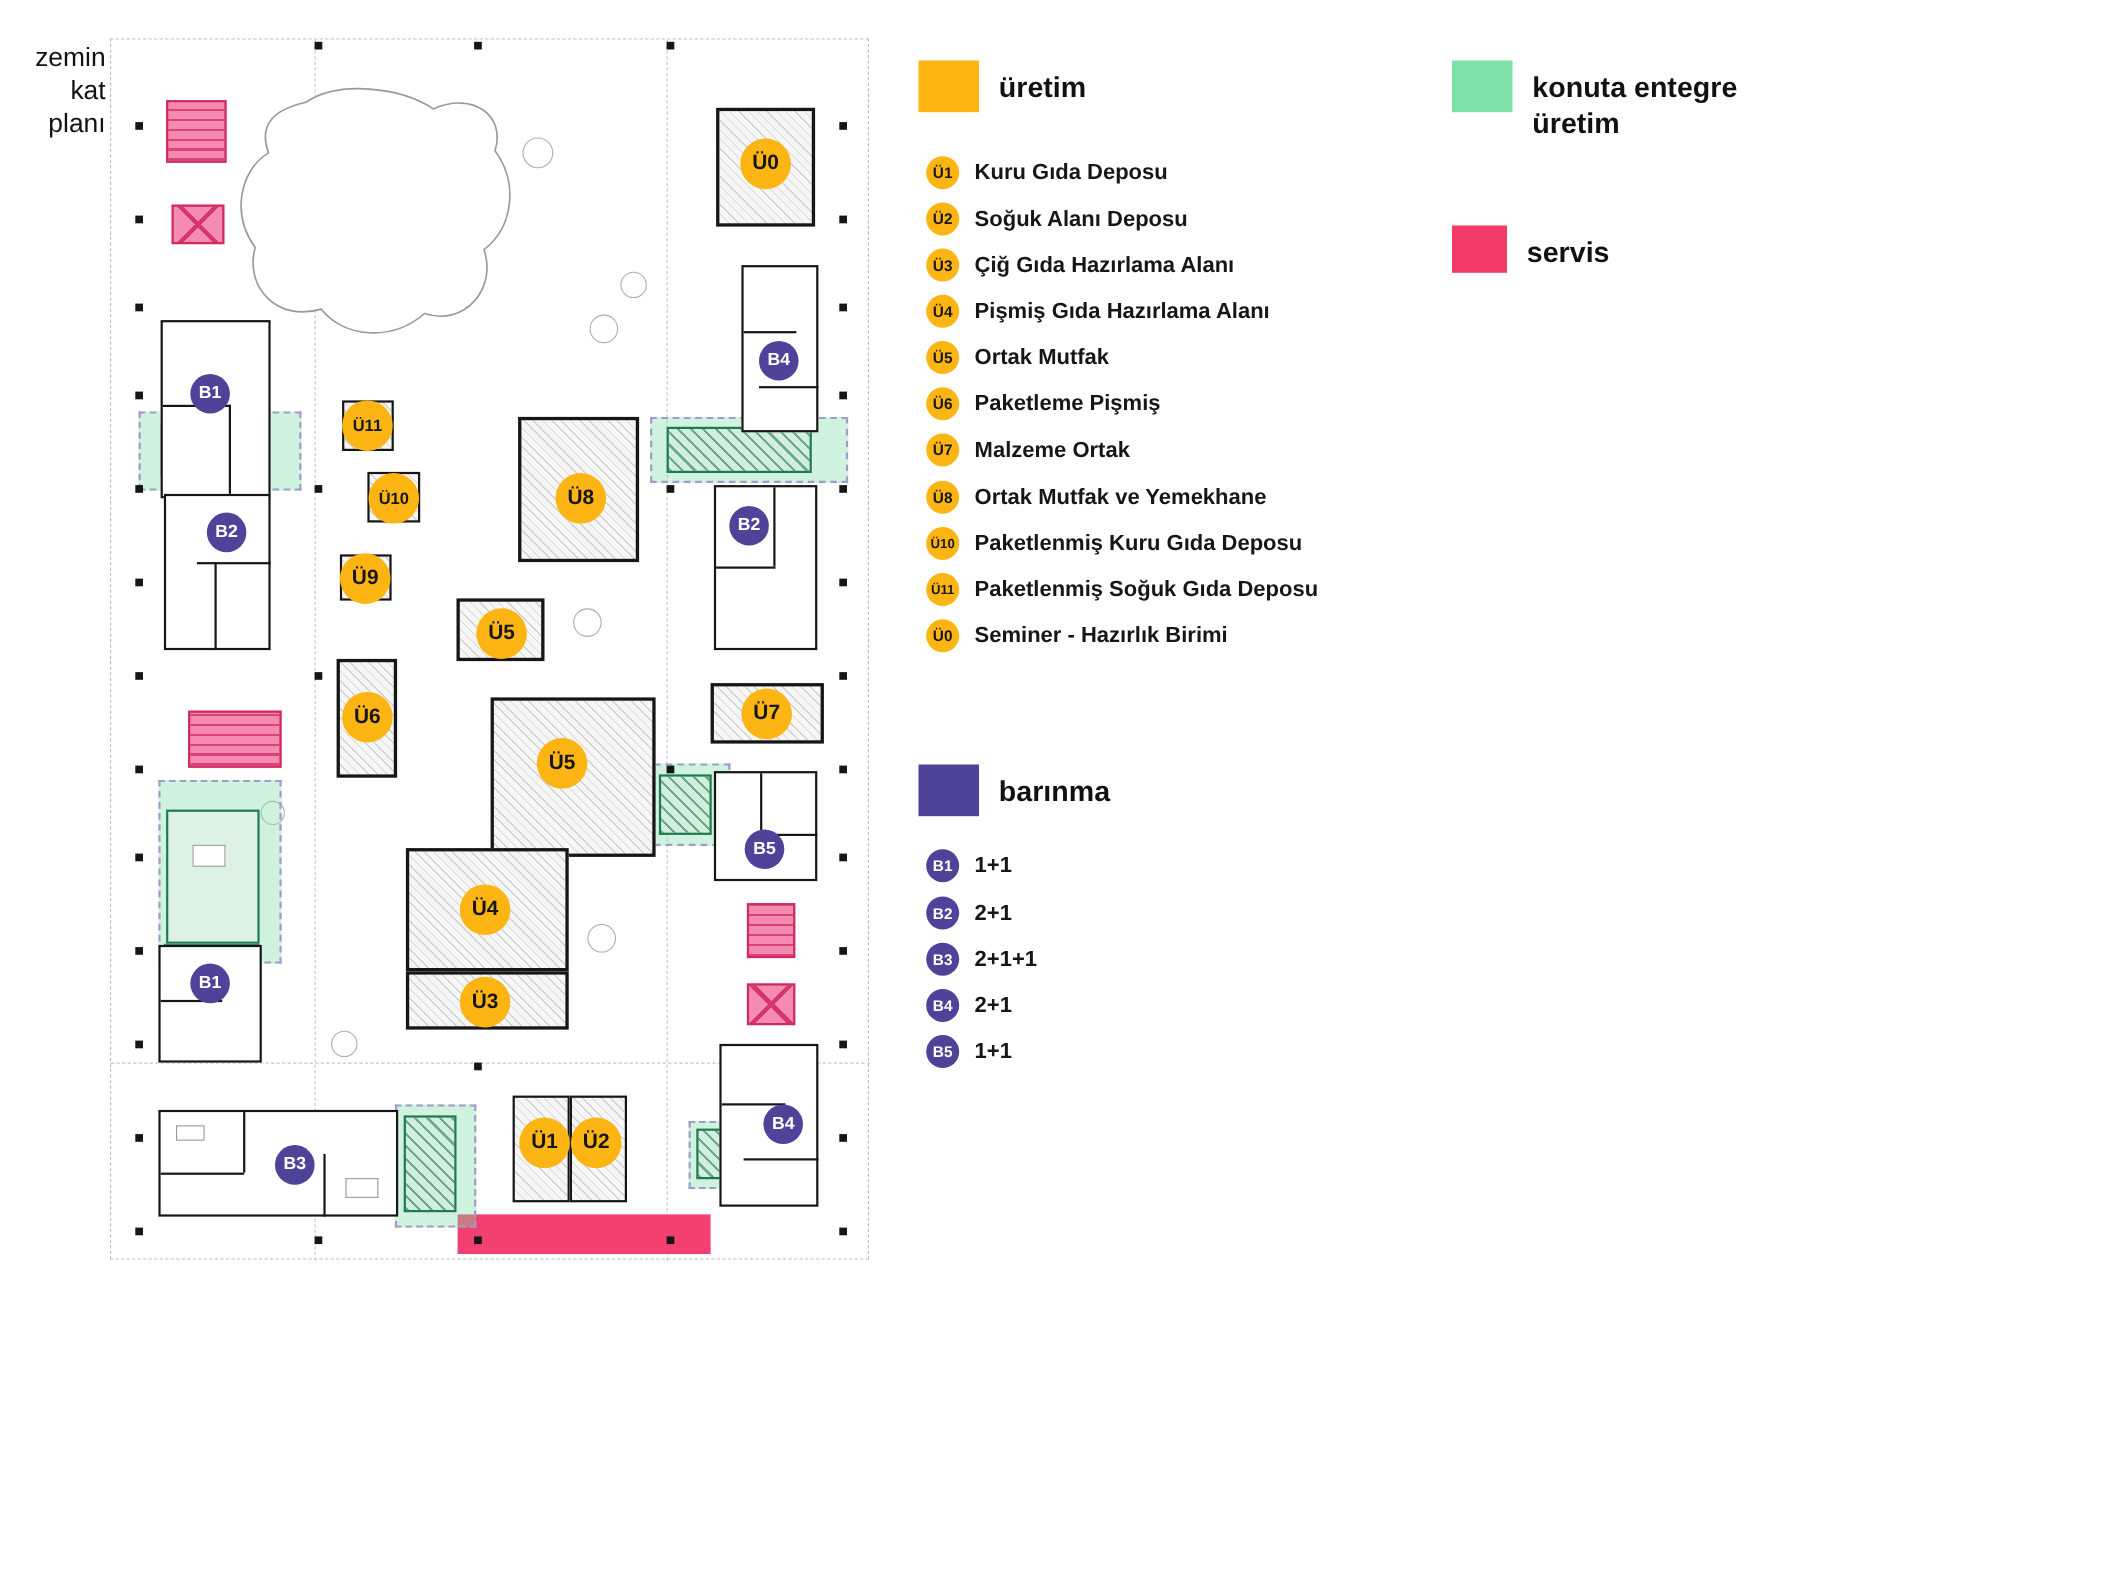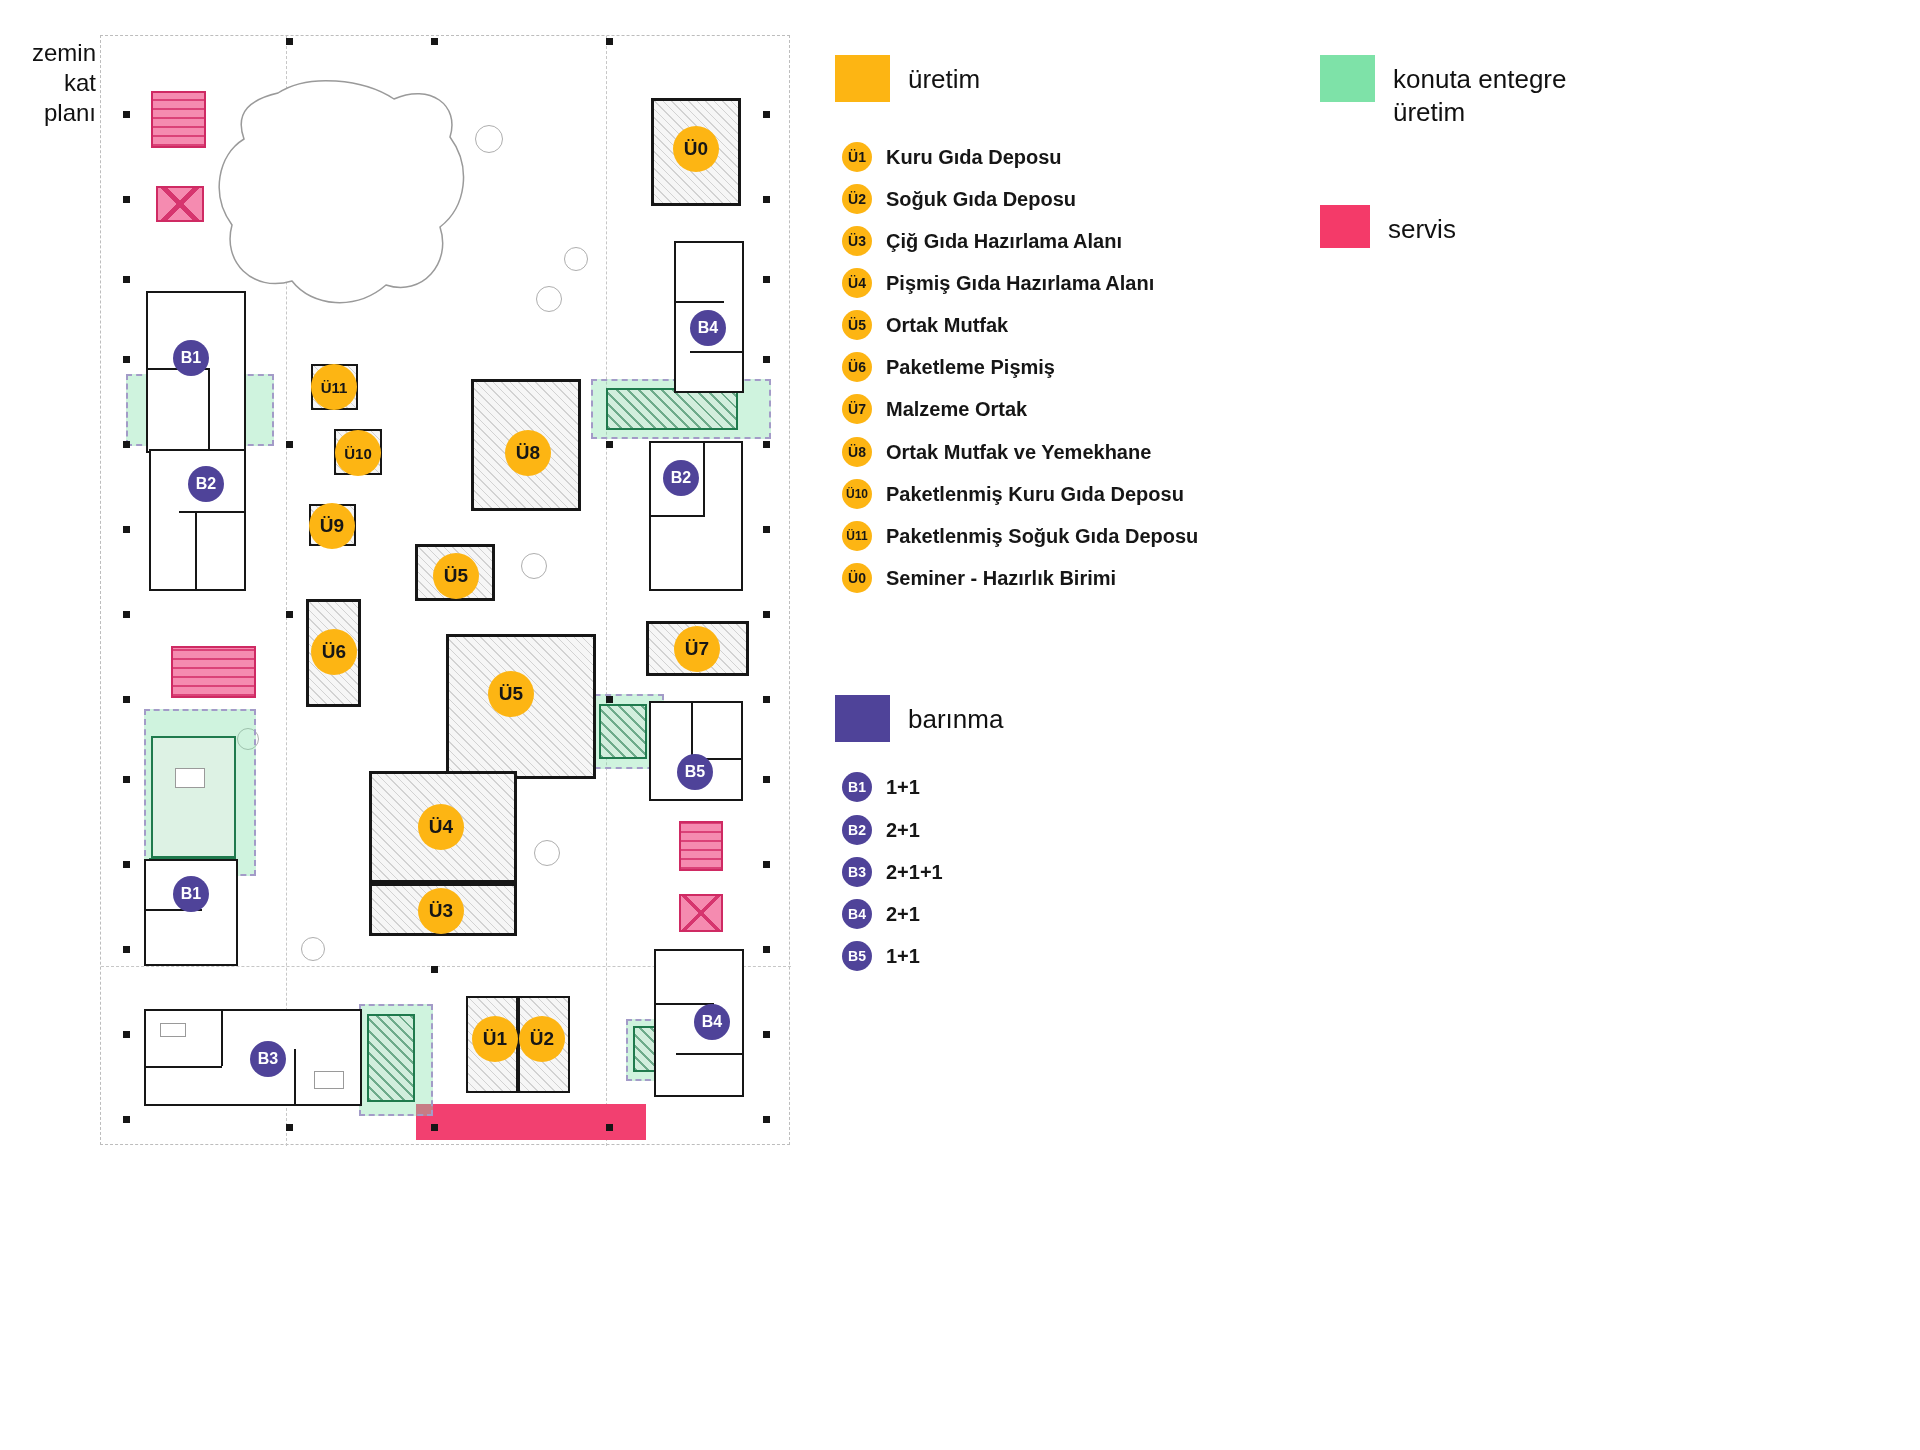--- a/index.html
+++ b/index.html
@@ -46,21 +46,21 @@
       font-size:24px; line-height:1.25; color:#111; white-space:pre-line; }
 
   
   #legend { position:absolute; left:830px; top:40px; width:1090px; height:1400px; }
   .lh { position:absolute; display:flex; align-items:flex-start; gap:18px; }
   .swatch { width:55px; height:47px; flex:0 0 auto; }
   .sw-y { background:#fdb513; }
   .sw-g { background:#7ee2a8; }
   .sw-p { background:#f43a69; width:50px; height:43px; }
   .sw-v { background:#4f4399; }
-  .lh-title { font-weight:normal; font-size:26px; color:#111; padding-top:8px; line-height:1.25; }
+  .lh-title { font-weight:bold; font-size:26px; color:#111; padding-top:8px; line-height:1.25; }
   .lh-title.wrap { max-width:235px; }
 
   .li { position:absolute; left:12px; display:flex; align-items:center; gap:14px; }
   .lc { width:30px; height:30px; border-radius:50%; display:flex; align-items:center; justify-content:center;
       font-weight:bold; font-size:14px; flex:0 0 auto; }
   .lc-y { background:#fdb513; color:#161616; }
   .lc-v { background:#4f4399; color:#fff; }
   .lc.c3 { font-size:12px; }
   .lt { font-weight:bold; font-size:20px; color:#161616; white-space:nowrap; }
 </style>
@@ -243,21 +243,21 @@
     <div class="swatch sw-p"></div>
     <div class="lh-title">servis</div>
   </div>
 
   <div class="li" style="top:102px">
     <span class="lc lc-y">Ü1</span>
     <span class="lt">Kuru Gıda Deposu</span>
   </div>
   <div class="li" style="top:144px">
     <span class="lc lc-y">Ü2</span>
-    <span class="lt">Soğuk Gıda Deposu</span>
+    <span class="lt">Soğuk Alanı Deposu</span>
   </div>
   <div class="li" style="top:186px">
     <span class="lc lc-y">Ü3</span>
     <span class="lt">Çiğ Gıda Hazırlama Alanı</span>
   </div>
   <div class="li" style="top:228px">
     <span class="lc lc-y">Ü4</span>
     <span class="lt">Pişmiş Gıda Hazırlama Alanı</span>
   </div>
   <div class="li" style="top:270px">

